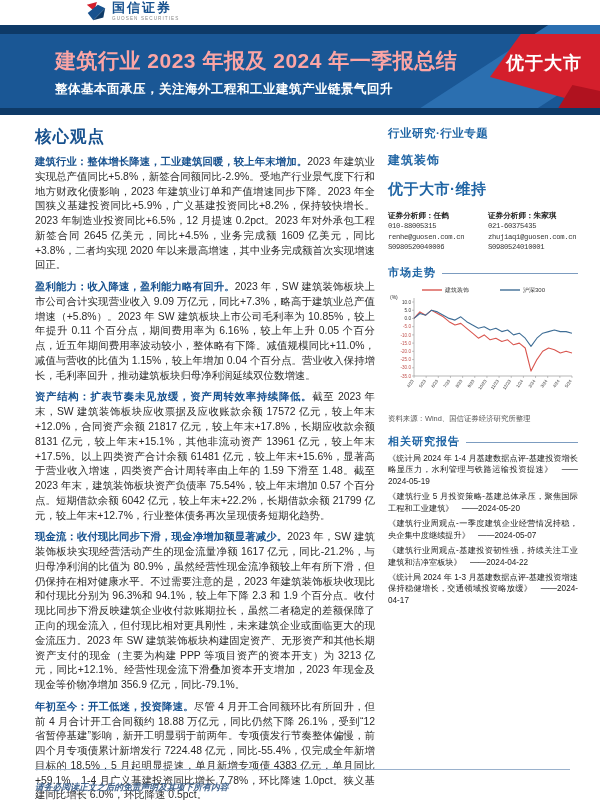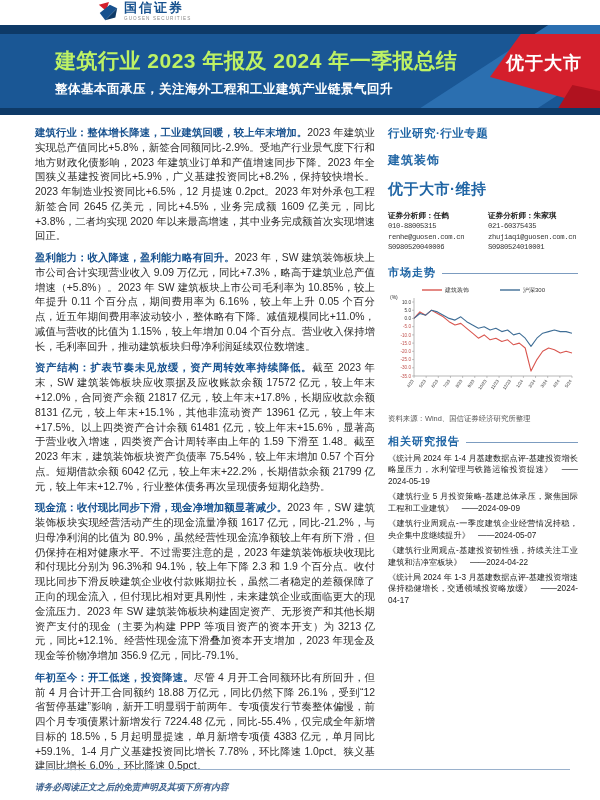--- a/index.html
+++ b/index.html
@@ -3,39 +3,39 @@
 <meta charset="utf-8">
 <style>
   html,body{margin:0;padding:0;}
   body{
     width:600px;height:800px;position:relative;overflow:hidden;
     background:#ffffff;
     font-family:"Liberation Sans","DejaVu Sans",sans-serif;
     -webkit-font-smoothing:antialiased;
   }
   
-  .topstrip{position:absolute;left:12px;top:0;width:512px;height:25px;background:#fff;}
+  .topstrip{position:absolute;left:0;top:0;width:512px;height:25px;background:#fff;}
   .logo{position:absolute;left:85px;top:1px;display:flex;align-items:flex-start;}
   .logo-mark{width:22px;height:22px;margin-right:5px;}
   .logo-txt .cn{font-size:13px;font-weight:bold;color:#17518E;letter-spacing:2px;line-height:14px;}
   .logo-txt .en{font-size:4.6px;color:#8a8a8a;letter-spacing:1.1px;line-height:7px;}
   
   .banner{position:absolute;left:0;top:25px;width:600px;height:90px;background:#1A5795;overflow:hidden;}
   .banner:before{content:"";position:absolute;left:0;top:0;width:600px;height:9px;background:#0E3A67;}
   .banner:after{content:"";position:absolute;left:0;bottom:0;width:600px;height:7px;background:#0E3A67;}
   .deco-bar1{position:absolute;right:-90px;top:18px;width:320px;height:64px;border-radius:26px;
     background:#2B6FB0;transform:rotate(-33deg);}
   .deco-bar2{position:absolute;right:-150px;top:64px;width:300px;height:60px;border-radius:26px;
     background:#2B6FB0;transform:rotate(-33deg);}
   .deco-red{position:absolute;right:0;top:9px;width:110px;height:74px;background:#D41F2C;
     clip-path:polygon(28% 0,100% 0,100% 100%,0 58%);}
   .deco-red2{position:absolute;right:0;bottom:0;width:46px;height:30px;background:#B0121F;
     clip-path:polygon(40% 0,100% 20%,100% 100%,0 100%);}
   .rating-badge{position:absolute;right:18px;top:26px;color:#fff;font-size:18px;font-weight:bold;letter-spacing:1px;}
-  .banner-title{position:absolute;left:55px;top:22px;color:#bef264;font-size:21px;font-weight:bold;letter-spacing:0.5px;}
+  .banner-title{position:absolute;left:55px;top:22px;color:#fca5a5;font-size:21px;font-weight:bold;letter-spacing:0.5px;}
   .banner-sub{position:absolute;left:55px;top:56px;color:#fff;font-size:12.5px;font-weight:bold;letter-spacing:0.5px;text-align:center;}
   
   .left-col{position:absolute;left:35px;top:126px;width:340px;}
   .core-heading{font-size:16.5px;font-weight:bold;color:#17518E;margin:0 0 7px 0;letter-spacing:1px;}
   .para{font-size:10.4px;line-height:1.42;color:#2b2b2b;text-align:justify;margin:0 0 7px 0;}
   .para .lead{color:#17518E;font-weight:bold;}
   
   .right-col{position:absolute;left:388px;top:126px;width:190px;}
   .rc-cat{font-size:11.5px;font-weight:bold;color:#2166A5;margin-bottom:11px;letter-spacing:0.5px;}
   .rc-sector{font-size:12px;font-weight:bold;color:#2166A5;margin-bottom:11px;letter-spacing:1px;}
@@ -75,20 +75,21 @@
   <div class="deco-bar1"></div>
   <div class="deco-bar2"></div>
   <div class="deco-red"></div>
   <div class="deco-red2"></div>
   <div class="rating-badge">优于大市</div>
   <div class="banner-title">建筑行业 2023 年报及 2024 年一季报总结</div>
   <div class="banner-sub">整体基本面承压，关注海外工程和工业建筑产业链景气回升</div>
 </div>
 
 <div class="left-col">
+  <h2 class="core-heading">核心观点</h2>
   <div id="paragraphs">
       <p class="para"><b class="lead">建筑行业：整体增长降速，工业建筑回暖，较上年末增加。</b><span>2023 年建筑业实现总产值同比+5.8%，新签合同额同比-2.9%。受地产行业景气度下行和地方财政化债影响，2023 年建筑业订单和产值增速同步下降。2023 年全国狭义基建投资同比+5.9%，广义基建投资同比+8.2%，保持较快增长。2023 年制造业投资同比+6.5%，12 月提速 0.2pct。2023 年对外承包工程新签合同 2645 亿美元，同比+4.5%，业务完成额 1609 亿美元，同比+3.8%，二者均实现 2020 年以来最高增速，其中业务完成额首次实现增速回正。</span></p>
       <p class="para"><b class="lead">盈利能力：收入降速，盈利能力略有回升。</b><span>2023 年，SW 建筑装饰板块上市公司合计实现营业收入 9.09 万亿元，同比+7.3%，略高于建筑业总产值增速（+5.8%）。2023 年 SW 建筑板块上市公司毛利率为 10.85%，较上年提升 0.11 个百分点，期间费用率为 6.16%，较上年上升 0.05 个百分点，近五年期间费用率波动较小，整体略有下降。减值规模同比+11.0%，减值与营收的比值为 1.15%，较上年增加 0.04 个百分点。营业收入保持增长，毛利率回升，推动建筑板块归母净利润延续双位数增速。</span></p>
       <p class="para"><b class="lead">资产结构：扩表节奏未见放缓，资产周转效率持续降低。</b><span>截至 2023 年末，SW 建筑装饰板块应收票据及应收账款余额 17572 亿元，较上年末+12.0%，合同资产余额 21817 亿元，较上年末+17.8%，长期应收款余额 8131 亿元，较上年末+15.1%，其他非流动资产 13961 亿元，较上年末+17.5%。以上四类资产合计余额 61481 亿元，较上年末+15.6%，显著高于营业收入增速，四类资产合计周转率由上年的 1.59 下滑至 1.48。截至 2023 年末，建筑装饰板块资产负债率 75.54%，较上年末增加 0.57 个百分点。短期借款余额 6042 亿元，较上年末+22.2%，长期借款余额 21799 亿元，较上年末+12.7%，行业整体债务再次呈现债务短期化趋势。</span></p>
       <p class="para"><b class="lead">现金流：收付现比同步下滑，现金净增加额显著减少。</b><span>2023 年，SW 建筑装饰板块实现经营活动产生的现金流量净额 1617 亿元，同比-21.2%，与归母净利润的比值为 80.9%，虽然经营性现金流净额较上年有所下滑，但仍保持在相对健康水平。不过需要注意的是，2023 年建筑装饰板块收现比和付现比分别为 96.3%和 94.1%，较上年下降 2.3 和 1.9 个百分点。收付现比同步下滑反映建筑企业收付款账期拉长，虽然二者稳定的差额保障了正向的现金流入，但付现比相对更具刚性，未来建筑企业或面临更大的现金流压力。2023 年 SW 建筑装饰板块构建固定资产、无形资产和其他长期资产支付的现金（主要为构建 PPP 等项目资产的资本开支）为 3213 亿元，同比+12.1%。经营性现金流下滑叠加资本开支增加，2023 年现金及现金等价物净增加 356.9 亿元，同比-79.1%。</span></p>
       <p class="para"><b class="lead">年初至今：开工低迷，投资降速。</b><span>尽管 4 月开工合同额环比有所回升，但前 4 月合计开工合同额约 18.88 万亿元，同比仍然下降 26.1%，受到“12 省暂停基建”影响，新开工明显弱于前两年。专项债发行节奏整体偏慢，前四个月专项债累计新增发行 7224.48 亿元，同比-55.4%，仅完成全年新增目标的 18.5%，5 月起明显提速，单月新增专项债 4383 亿元，单月同比+59.1%。1-4 月广义基建投资同比增长 7.78%，环比降速 1.0pct。狭义基建同比增长 6.0%，环比降速 0.5pct。</span></p>
     </div>
 </div>
 
 <div class="right-col">
@@ -178,21 +179,21 @@
 
   <div class="source-note">资料来源：Wind、国信证券经济研究所整理</div>
 
   <div class="rule-head">
     <span>相关研究报告</span>
       <span class="line"></span>
   </div>
 
   <div class="reports" id="reports">
       <div class="report-item">《统计局 2024 年 1-4 月基建数据点评-基建投资增长略显压力，水利管理与铁路运输投资提速》　——2024-05-19</div>
-      <div class="report-item">《建筑行业 5 月投资策略-基建总体承压，聚焦国际工程和工业建筑》　——2024-09-09</div>
+      <div class="report-item">《建筑行业 5 月投资策略-基建总体承压，聚焦国际工程和工业建筑》　——2024-05-20</div>
       <div class="report-item">《建筑行业周观点-一季度建筑企业经营情况持稳，央企集中度继续提升》　——2024-05-07</div>
       <div class="report-item">《建筑行业周观点-基建投资韧性强，持续关注工业建筑和洁净室板块》　——2024-04-22</div>
       <div class="report-item">《统计局 2024 年 1-3 月基建数据点评-基建投资增速保持稳健增长，交通领域投资略放缓》　——2024-04-17</div>
     </div>
 </div>
 
 <div class="footer-line"></div>
 <div class="footer-text">请务必阅读正文之后的免责声明及其项下所有内容</div>
 
 </body></html>

